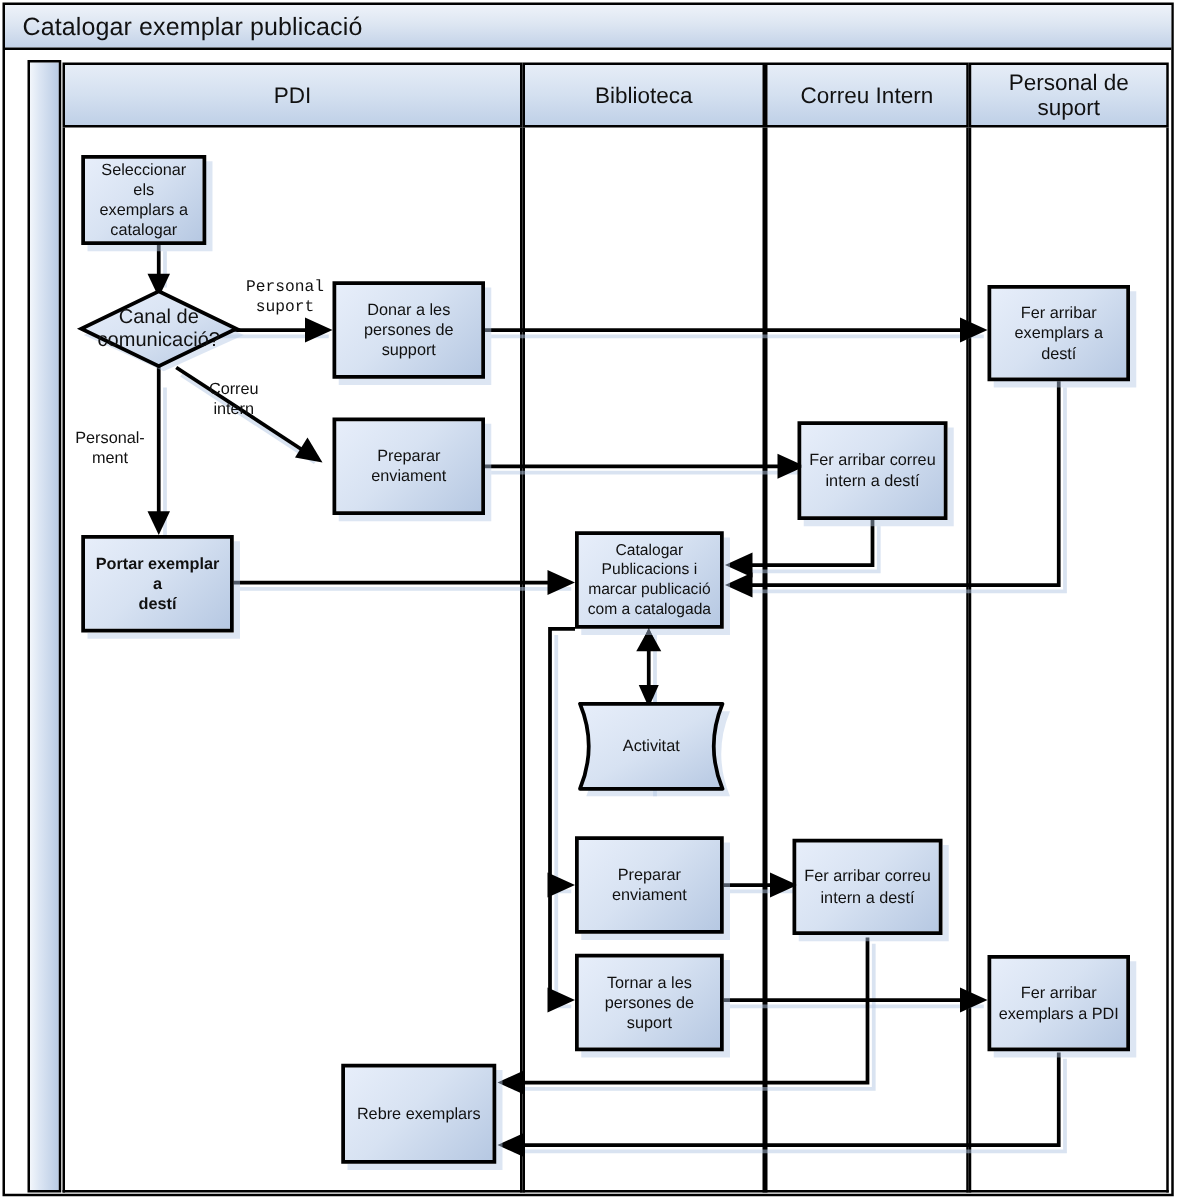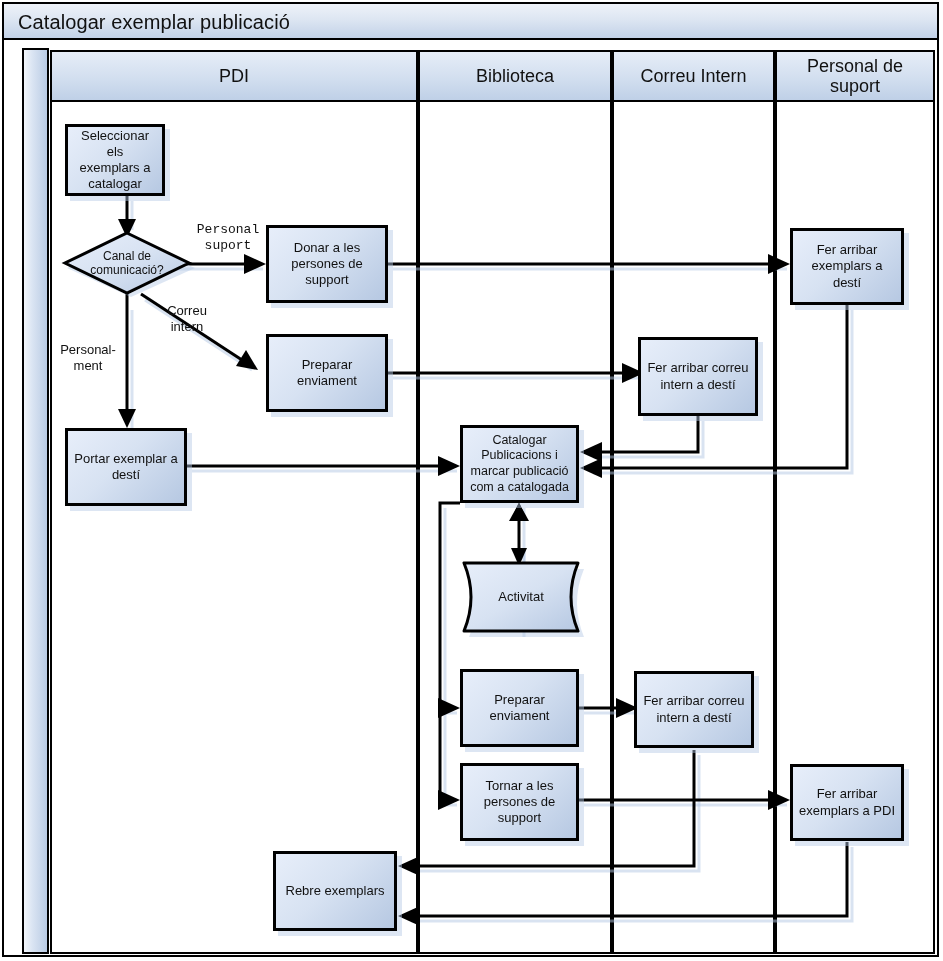--- a/index.html
+++ b/index.html
@@ -38,21 +38,21 @@
     display:flex;align-items:center;justify-content:center;text-align:center;
     font-size:13px;color:#111;line-height:1.25;z-index:6;
     box-shadow:5px 5px 0 rgba(180,200,228,.45);}
   .node span{display:block;padding:0 4px;}
 
   
   .diamond{position:absolute;z-index:6;}
   .diamond svg{display:block;overflow:visible;}
   .diamond .dtext{position:absolute;left:0;top:0;width:100%;height:100%;
     display:flex;align-items:center;justify-content:center;text-align:center;
-    font-size:12px;color:#111;line-height:1.2;}
+    font-size:16px;color:#111;line-height:1.2;}
 
   
   .store{position:absolute;z-index:6;}
   .store svg{display:block;overflow:visible;}
   .store .stext{position:absolute;left:0;top:0;width:100%;height:100%;
     display:flex;align-items:center;justify-content:center;
     font-size:13px;color:#111;}
 
   
   #wires{position:absolute;left:0;top:0;width:943px;height:961px;z-index:4;}
@@ -235,21 +235,21 @@
     <span style="white-space: pre-line;">Donar a les
 persones de
 support</span>
   </div>
 
   <div class="node" style="left:266px;top:334px;width:122px;height:78px;">
     <span style="white-space: pre-line;">Preparar
 enviament</span>
   </div>
 
-  <div class="node" style="left:65px;top:428px;width:122px;height:78px;">
+  <div class="node" style="left:65px;top:428px;width:122px;height:78px;font-weight:bold;">
     <span style="white-space: pre-line;">Portar exemplar a
 destí</span>
   </div>
 
   <div class="node" style="left:790px;top:228px;width:114px;height:77px;">
     <span style="white-space: pre-line;">Fer arribar
 exemplars a destí</span>
   </div>
 
   <div class="node" style="left:638px;top:337px;width:120px;height:79px;">
@@ -282,21 +282,21 @@
   </div>
 
   <div class="node" style="left:460px;top:669px;width:119px;height:78px;">
     <span style="white-space: pre-line;">Preparar
 enviament</span>
   </div>
 
   <div class="node" style="left:460px;top:763px;width:119px;height:78px;">
     <span style="white-space: pre-line;">Tornar a les
 persones de
-support</span>
+suport</span>
   </div>
 
   <div class="node" style="left:634px;top:671px;width:120px;height:77px;">
     <span style="white-space: pre-line;">Fer arribar correu
 intern a destí</span>
   </div>
 
   <div class="node" style="left:790px;top:764px;width:114px;height:77px;">
     <span style="white-space: pre-line;">Fer arribar
 exemplars a PDI</span>

